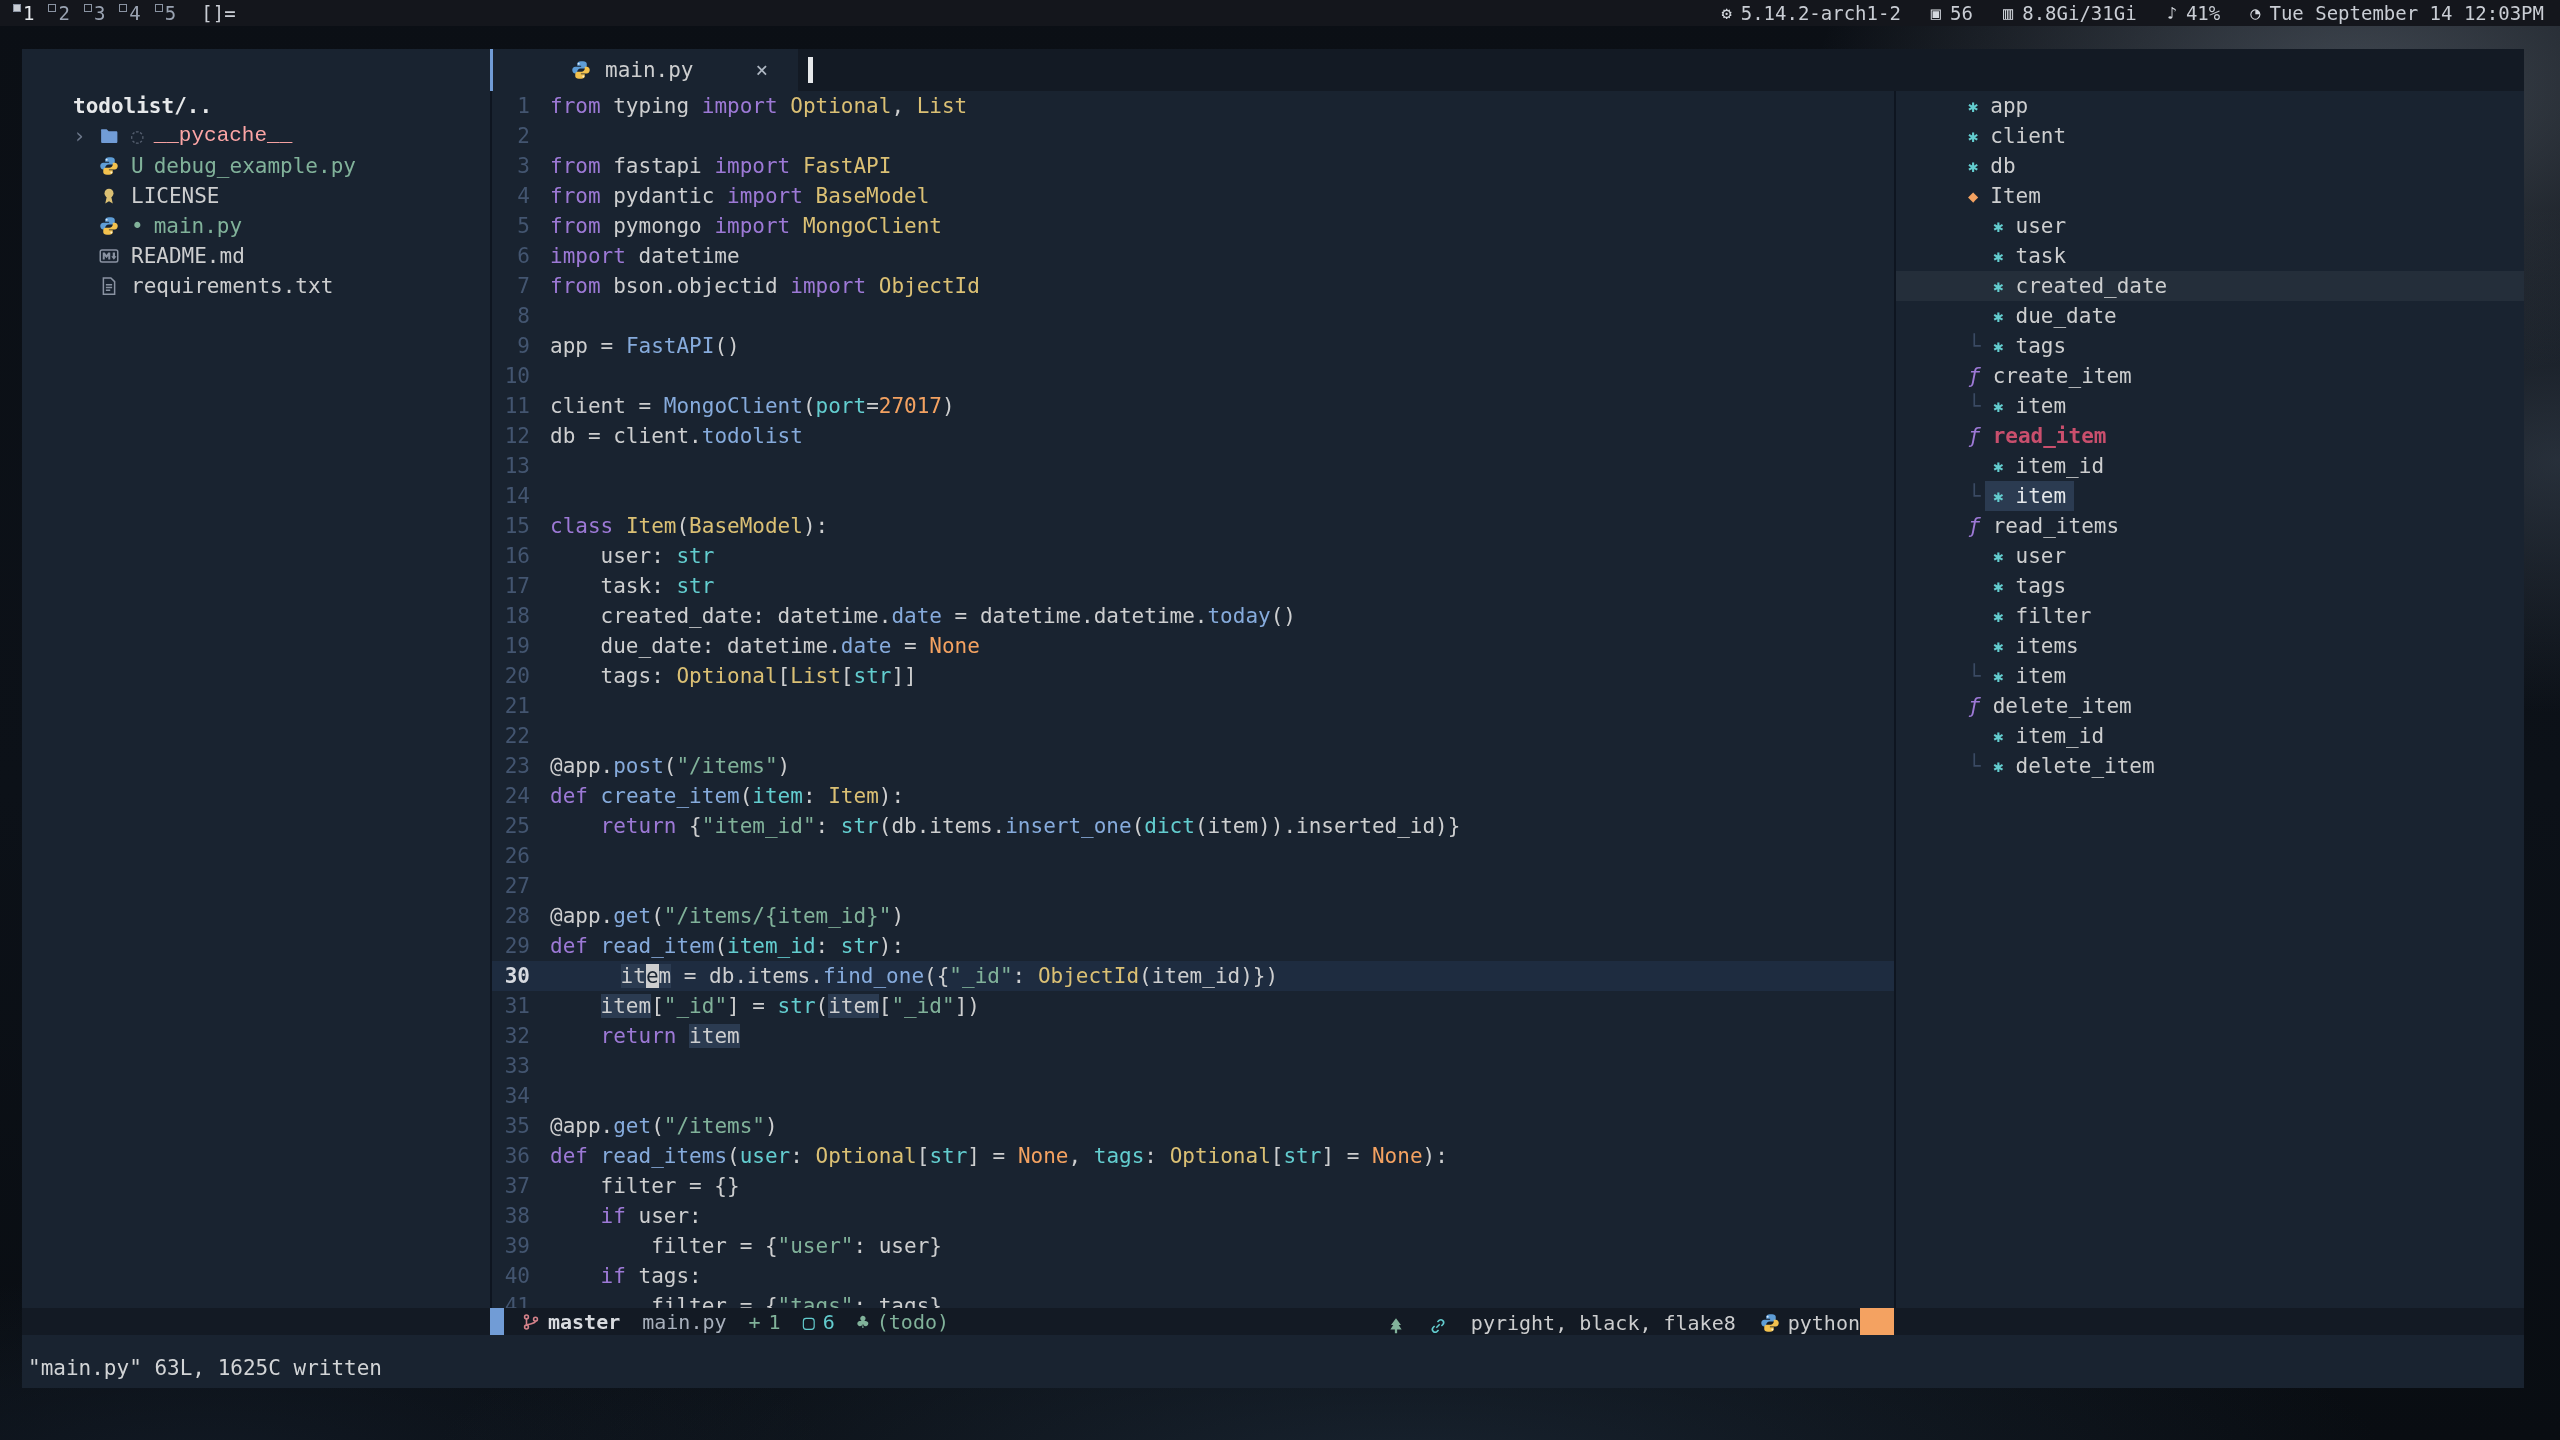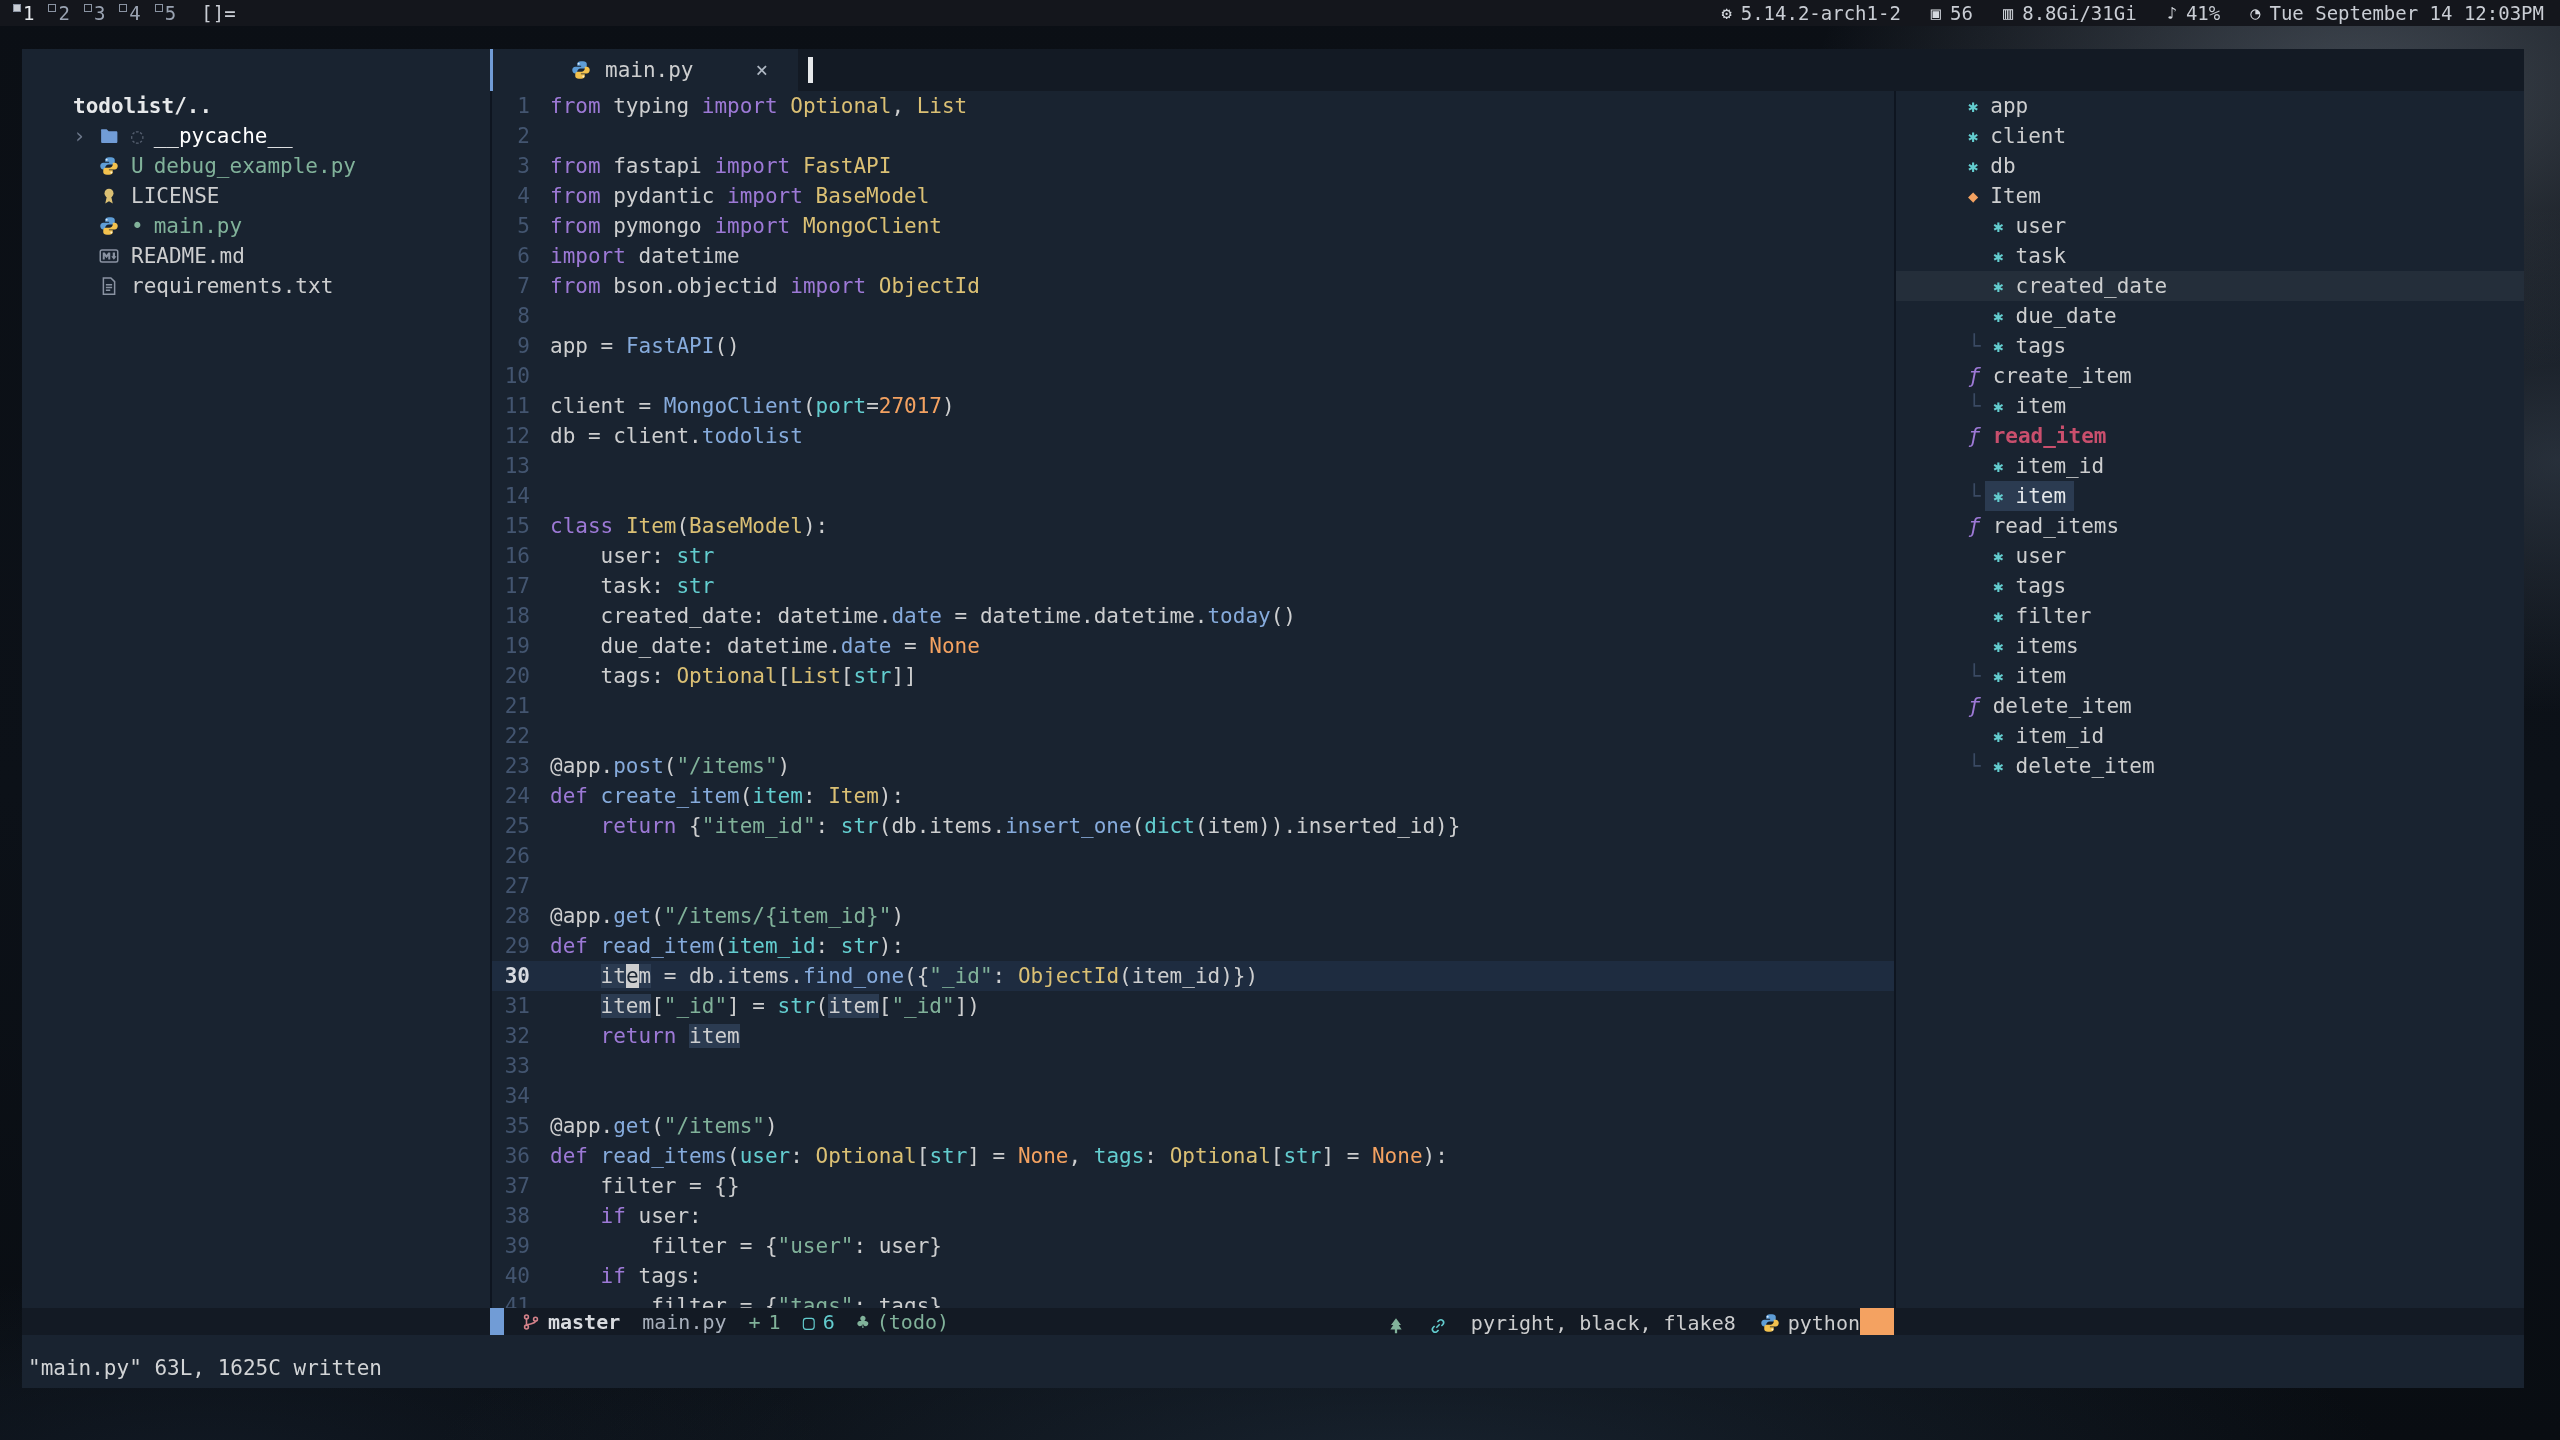--- a/index.html
+++ b/index.html
@@ -63,21 +63,21 @@
   .tab .tab-icon { display:inline-flex; margin-right:14px; }
   .tab .tab-close { margin-left:62px; color:#aeb7c2; }
   .tab-cursor { width:5px; height:26px; background:#e6e8ea; margin:8px 0 0 10px; }
 
   
   .editor {
     position:absolute; left:468px; top:42px; width:1404px; height:1231px;
     border-left:2px solid #0e1520; overflow:hidden;
   }
   .code-line { height:30px; line-height:30px; display:flex; white-space:pre; }
-  .code-line.current { background:#1e2c40; }
+  .code-line.current { background:#1e2c40;gap:20px; }
   .code-line.current .ln { color:#d7dae0; font-weight:bold; }
   .ln { width:58px; padding-right:20px; text-align:right; color:#435570; flex:none; }
   .lt { flex:1; }
   .tk-kw { color:#9d79d6;text-align:center; }
   .tk-fn { color:#86abdc; }
   .tk-ty { color:#dbc074; }
   .tk-st { color:#81b29a; }
   .tk-nu { color:#f4a261; }
   .tk-bi { color:#63cdcf; }
   .tk-pa { color:#63cdcf; }
@@ -158,21 +158,21 @@
     </div>
 </div>
 
 <div class="terminal">
   <div class="filetree" id="filetree">
     <div class="ft-row">
       <span class="ft-root">todolist/..</span>
     </div>
   <div class="ft-row"><span class="ft-arrow">›</span><span class="ft-icon" style="display: inline-flex; align-items: center;"><svg width="20" height="20" viewBox="0 0 16 16">
             <path d="M1.5 3.5c0-.6.4-1 1-1h3.6l1.6 1.6h6c.6 0 1 .4 1 1v7.4c0 .6-.4 1-1 1h-11c-.6 0-1-.4-1-1V3.5z" fill="#719cd6"></path>
-          </svg></span><span class="ft-marker">◌</span><span style="color: #ffffff;">__pycache__</span></div>
+          </svg></span><span class="ft-marker">◌</span><span style="color: #fca5a5; font-family: Liberation Mono, monospace;">__pycache__</span></div>
       <div class="ft-row"><span class="ft-spacer"></span><span class="ft-icon" style="display: inline-flex; align-items: center;"><svg width="20" height="20" viewBox="0 0 16 16">
             <path d="M7.9 1C6.1 1 5 1.8 5 3v1.6h3.1v.7H3.4C2 5.3 1 6.4 1 8s1 2.7 2.4 2.7H5V9.2C5 7.8 6.2 6.7 7.6 6.7h3c1.1 0 2-.9 2-2V3c0-1.2-1.2-2-2.9-2H7.9z" fill="#5e9dd6"></path>
             <circle cx="6.1" cy="2.9" r="0.8" fill="#d5e6f7"></circle>
             <path d="M8.1 15c1.8 0 2.9-.8 2.9-2v-1.6H7.9v-.7h4.7c1.4 0 2.4-1.1 2.4-2.7S14 5.3 12.6 5.3H11v1.5c0 1.4-1.2 2.5-2.6 2.5h-3c-1.1 0-2 .9-2 2V13c0 1.2 1.2 2 2.9 2h1.8z" fill="#f2c14e"></path>
             <circle cx="9.9" cy="13.1" r="0.8" fill="#fbf0d0"></circle>
           </svg></span><span class="ft-git">U</span><span style="color: rgb(129, 178, 154);">debug_example.py</span></div>
       <div class="ft-row"><span class="ft-spacer"></span><span class="ft-icon" style="display: inline-flex; align-items: center;"><svg width="20" height="20" viewBox="0 0 16 16">
             <circle cx="8" cy="5.8" r="3.6" fill="#dbc074"></circle>
             <path d="M6.2 8.6L5 14l3-1.8L11 14 9.8 8.6z" fill="#dbc074"></path>
           </svg></span><span style="color: rgb(205, 206, 207);">LICENSE</span></div>

